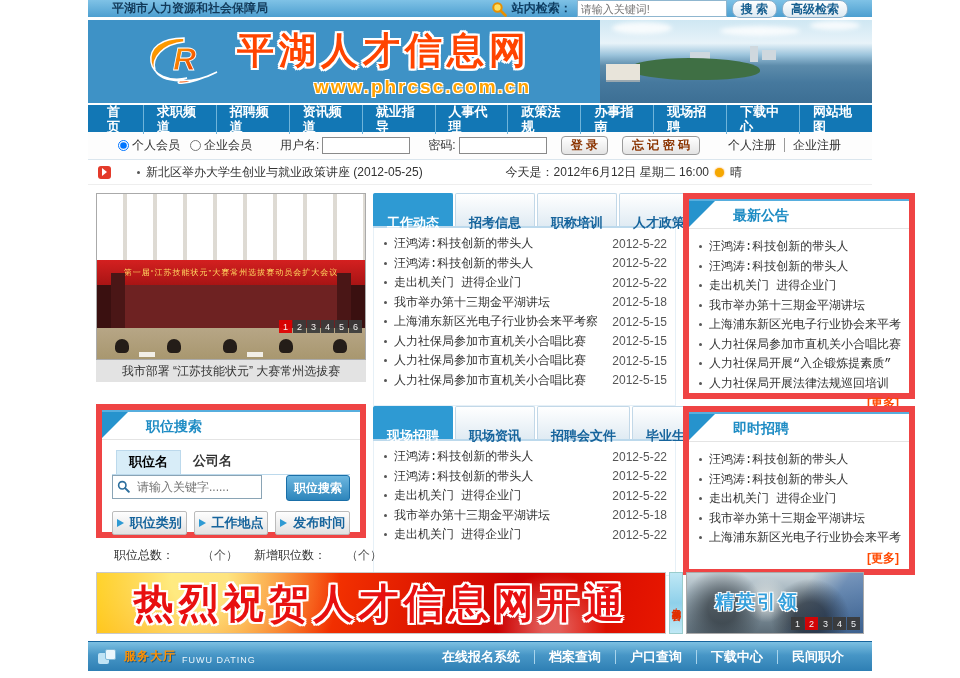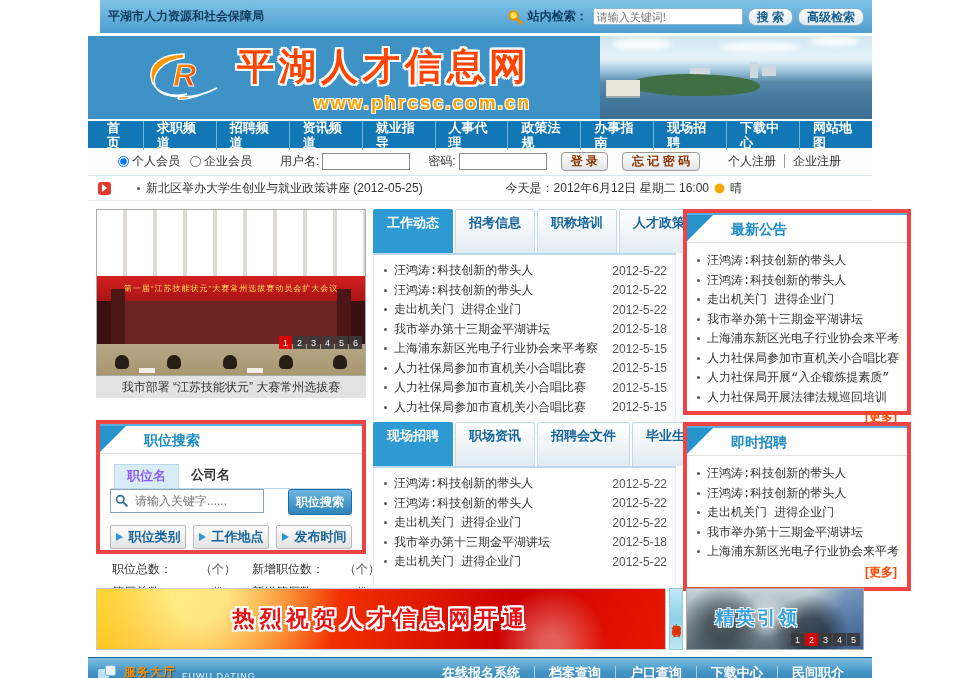--- a/index.html
+++ b/index.html
@@ -1,23 +1,23 @@
 <!DOCTYPE html>
 <html><head>
 <meta charset="utf-8">
 <style>
   * { margin:0; padding:0; box-sizing:border-box; }
   html,body { width:960px; height:678px; overflow:hidden; background:#fff;
     font-family:"Liberation Sans","DejaVu Sans",sans-serif; }
   #page { width:784px; margin:0 auto; }
 
   
-  .topbar { height:36px; background:linear-gradient(#7fc2e6,#4d9fd0);
-    border-bottom:3px solid #fff; display:flex; align-items:center; padding:0 8px;
-    font-size:12px; color:#123a5a;margin-left:12px; }
+  .topbar { height:20px; background:linear-gradient(#7fc2e6,#4d9fd0);
+    border-bottom:3px solid #fff; display:flex; align-items:center; padding:0 24px;
+    font-size:12px; color:#123a5a; }
   .topbar .org { font-weight:bold; }
   .topbar-right { margin-left:auto; display:flex; align-items:center; gap:5px; }
   .topbar-right .lbl { color:#0d3c60; font-weight:bold; }
   .topbar input { width:150px; height:17px; border:1px solid #8fb6cf; font-size:11px; padding:0 3px; color:#555; }
   .tb-btn { height:18px; padding:0 8px; font-size:12px; font-weight:bold; color:#155e8f;
     background:linear-gradient(#fff,#dde9f1); border:1px solid #8ab0cc; border-radius:8px; cursor:pointer; }
 
   
   .header { height:85px; background:#3e92c6; position:relative; display:flex; align-items:center;
     border-bottom:2px solid #fff; }
@@ -82,29 +82,29 @@
   .ph-head { position:absolute; width:14px; height:14px; background:#241d18; border-radius:50% 50% 30% 30%; bottom:6px; }
   .ph-paper { position:absolute; width:16px; height:5px; background:#f2efe8; bottom:2px; }
   .ph-pages { position:absolute; right:3px; bottom:26px; display:flex; gap:1px; }
   .page-num { width:13px; height:13px; background:#3a3a3a; color:#fff; font-size:9px; display:flex;
     align-items:center; justify-content:center; cursor:pointer; opacity:.92; }
   .page-num.active { background:#e00000; }
   .photo-caption { width:270px; height:22px; background:#e3e3e3; font-size:12px; color:#333;
     display:flex; align-items:center; justify-content:center; margin-bottom:22px; }
 
   
-  .panel { border:4px solid #ef4444; position:relative; background:#fff; }
+  .panel { border:6px solid #ef4444; position:relative; background:#fff; }
   .panel-hd { height:30px; border-bottom:1px solid #e4e4e4; border-top:2px solid #57aede; position:relative; }
   .corner { position:absolute; top:0; left:0; width:0; height:0;
     border-top:26px solid #2693cd; border-right:26px solid transparent; }
   .panel-title { position:absolute; left:44px; top:0; line-height:28px; font-size:14px; font-weight:bold; color:#1e8cc4; }
 
   
   .tabs { display:flex; border-bottom:2px solid #bcd9ec; }
-  .tab { padding:0 13px; height:44px; line-height:26px; font-size:13px; font-weight:bold; color:#16649c;
+  .tab { padding:16px 13px; height:26px; line-height:26px; font-size:13px; font-weight:bold; color:#16649c;
     background:linear-gradient(#ffffff,#e0ebf3); border:1px solid #c2d8e8; border-bottom:none; margin-right:2px;
     border-radius:2px 2px 0 0; cursor:pointer; white-space:nowrap; }
   .tab.active { background:#2e9ad3; color:#fff; border-color:#2e9ad3; }
   .news-list { border:1px solid #e6f0f7; border-top:none; padding:6px 8px 2px; }
   .news-row { display:flex; align-items:center; height:19.5px; font-size:12px; cursor:pointer; }
   .news-row .bullet { width:3px; height:3px; background:#555; border-radius:50%; margin:0 7px 0 2px; flex:none; }
   .news-title { color:#333; white-space:nowrap; overflow:hidden; text-overflow:ellipsis;font-family:Liberation Mono, monospace; }
   .news-date { margin-left:auto; color:#555; padding-left:6px; flex:none; }
   .more-link { display:block; text-align:right; color:#ff4800; font-size:12px; font-weight:bold;
     padding:2px 10px 4px; text-decoration:none; cursor:pointer; }
@@ -114,21 +114,21 @@
   .ann-list .news-row { height:19.5px; }
   .announce { height:206px; margin-bottom:7px; }
   .instant { height:169px; }
   .sec2 .news-list { height:135px; }
 
   
   .job-search { height:134px; }
   .js-body { padding:10px 10px 0; }
   .js-tabs { display:flex; border-bottom:1px solid #bcd9ec; padding-left:4px; }
   .js-tab { padding:2px 12px 3px; font-size:13px; font-weight:bold; color:#333; cursor:pointer; }
-  .js-tab.active { color:#8b5cf6; background:#d8edf8; border:1px solid #bcd9ec; border-bottom:none; }
+  .js-tab.active { color:#000000; background:#d8edf8; border:1px solid #bcd9ec; border-bottom:none; }
   .js-search-row { display:flex; gap:24px; }
   .js-input-wrap { position:relative; flex:1; }
   .js-input-wrap svg { position:absolute; left:5px; top:5px; }
   .js-input { width:100%; height:24px; border:1px solid #8aa4b5; font-size:12px; color:#666; padding-left:24px; }
   .js-search-btn { width:64px; height:26px; background:linear-gradient(#6cb7e0,#2d85bb); color:#fff;
     font-size:12px; font-weight:bold; border:1px solid #1a6fa8; border-radius:3px; cursor:pointer; }
   .filters { display:flex; gap:7px; margin-top:10px; }
   .filter-btn { flex:1; height:24px; display:flex; align-items:center; justify-content:center; gap:6px;
     background:linear-gradient(#fefefe,#e2e2e2); border:1px solid #bbb; border-radius:2px;
     color:#16649c; font-size:13px; font-weight:bold; cursor:pointer; }
@@ -137,21 +137,21 @@
     font-size:12px; color:#333; padding:0 2px; }
   .stat-value { color:#555; }
 
   
   .banners { display:flex; height:62px; margin:5px 8px 0; gap:3px; }
   .banner-main { flex:1; position:relative; border:1px solid #c9c9c9; overflow:hidden; cursor:pointer;
     background:linear-gradient(105deg,#ffc400 0%,#ff9000 16%,#f23000 42%,#cc0000 72%,#e81800 100%); }
   .banner-main:before { content:""; position:absolute; inset:0;
     background:radial-gradient(circle at 18% 10%, rgba(255,255,160,.8) 0 6%, transparent 30%),
                radial-gradient(circle at 80% 90%, rgba(255,255,255,.35) 0 2%, transparent 12%); }
-  .banner-main-text { position:relative; font-size:22px; font-weight:bold; color:#e81010; letter-spacing:5px;
+  .banner-main-text { position:relative; font-size:40px; font-weight:bold; color:#e81010; letter-spacing:5px;
     text-align:center; line-height:60px; white-space:nowrap;
     text-shadow:-2px -2px 0 #fff,2px -2px 0 #fff,-2px 2px 0 #fff,2px 2px 0 #fff,0 -2px 0 #fff,0 2px 0 #fff,-2px 0 0 #fff,2px 0 0 #fff; }
   .banner-strip { width:14px; background:linear-gradient(#bfe8f5,#8fd0ea 50%,#bfe8f5); border:1px solid #9cc;
     display:flex; align-items:center; justify-content:center; cursor:pointer; }
   .banner-strip span { writing-mode:vertical-rl; font-size:9px; font-weight:bold; color:#e03000; letter-spacing:1px; }
   .banner-photo { width:178px; position:relative; border:1px solid #aaa; overflow:hidden; cursor:pointer;
     background:linear-gradient(#c9d4da 0%,#9fb0ba 35%,#7a8b96 70%,#5d6d78 100%); }
   .banner-photo:before { content:""; position:absolute; inset:0;
     background:radial-gradient(circle at 20% 60%, rgba(30,35,40,.55) 0 10%, transparent 28%),
                radial-gradient(circle at 70% 75%, rgba(25,30,38,.6) 0 12%, transparent 30%),

